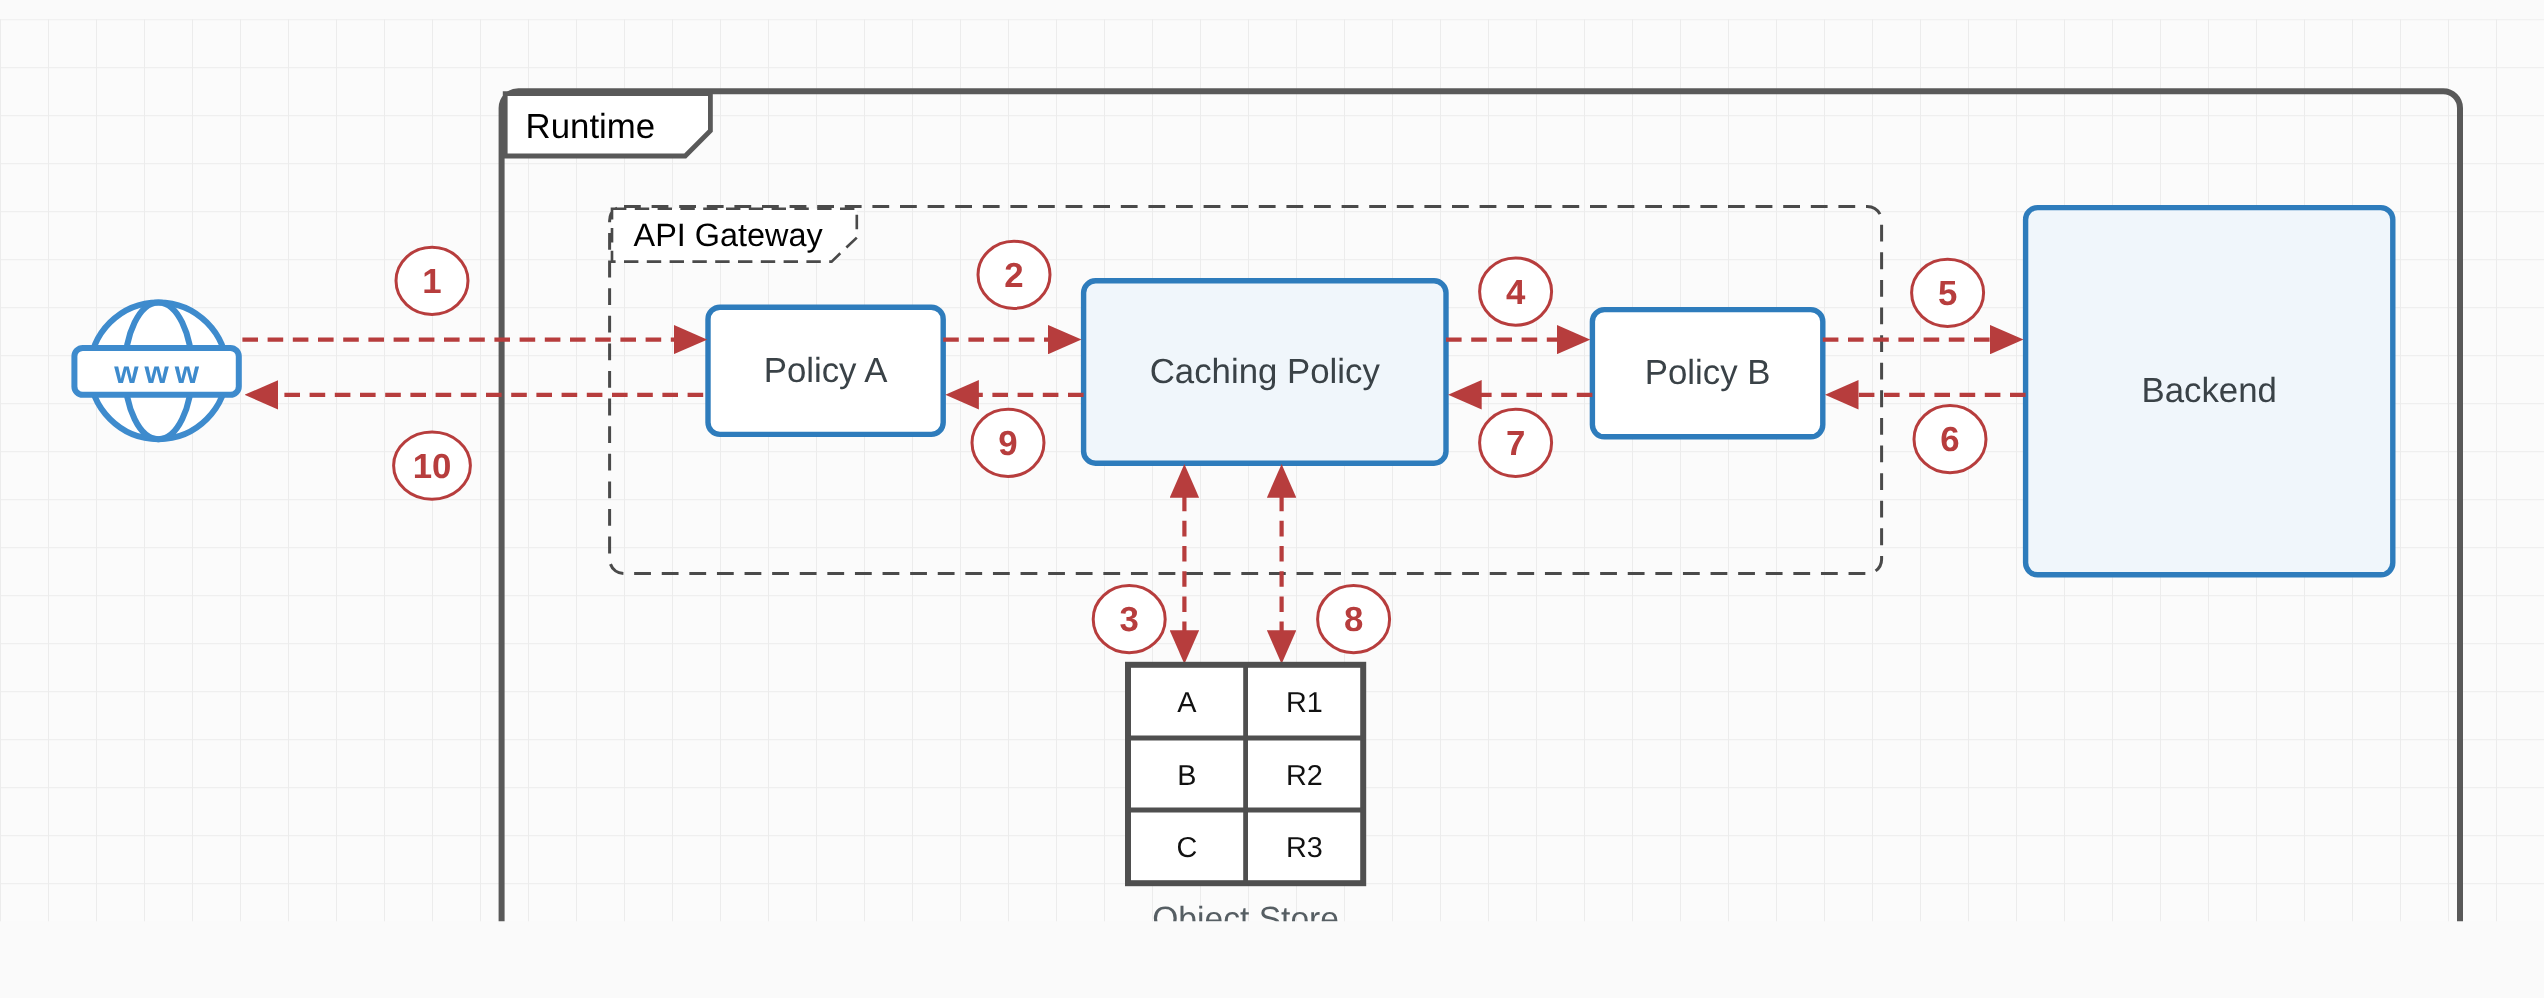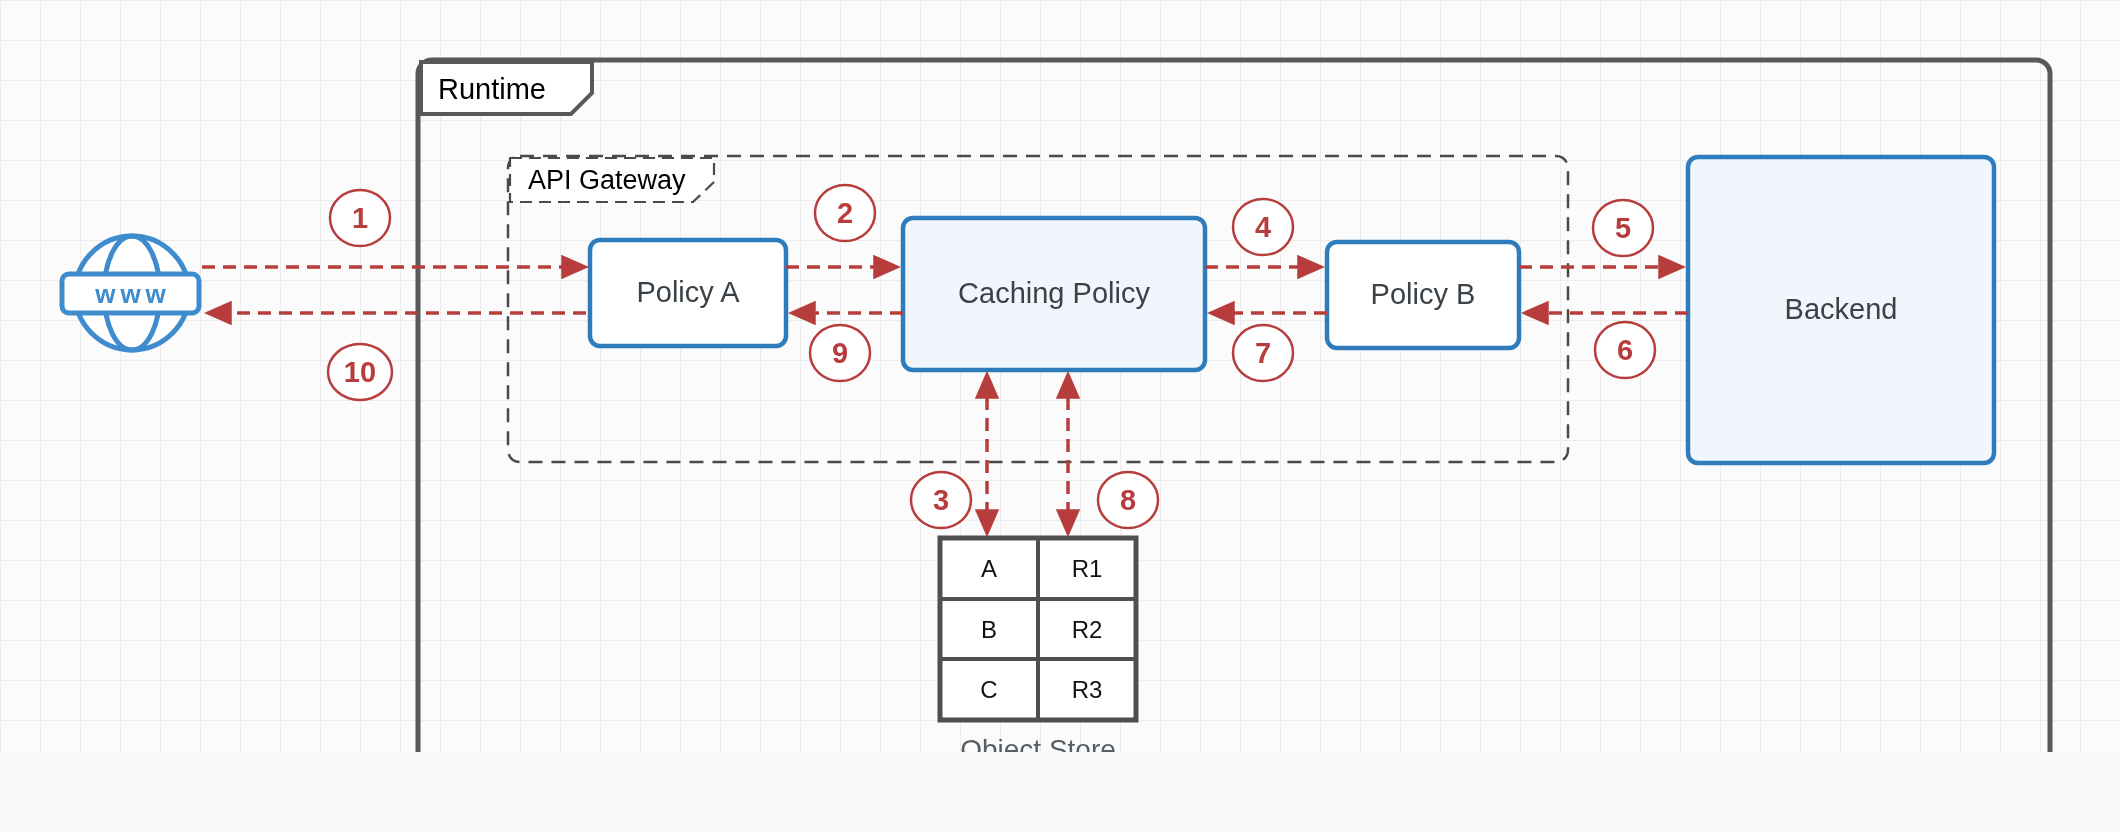--- a/index.html
+++ b/index.html
@@ -11,20 +11,21 @@
   .canvas {
     position: relative;
     width: 2120px;
     height: 752px;
     background-color: #fbfbfb;
     background-image:
       linear-gradient(#ececec 1px, transparent 1px),
       linear-gradient(90deg, #ececec 1px, transparent 1px);
     background-size: 40px 40px;
     overflow: hidden;
+    margin-top: 16px;
   }
   svg.diagram { position: absolute; inset: 0; }
 
   
   .frame        { fill: none; stroke: #595959; stroke-width: 5; }
   .frame-tab    { fill: #ffffff; stroke: #595959; stroke-width: 4; }
   .dashed-frame { fill: none; stroke: #4a4a4a; stroke-width: 2.5; stroke-dasharray: 14 9; }
   .dashed-tab   { fill: #ffffff; stroke: #4a4a4a; stroke-width: 2.2; stroke-dasharray: 12 7; }
   .node-plain   { fill: #ffffff; stroke: #2e7cbc; stroke-width: 4.5; }
   .node-tinted  { fill: #f0f6fb; stroke: #2e7cbc; stroke-width: 4.5; }

